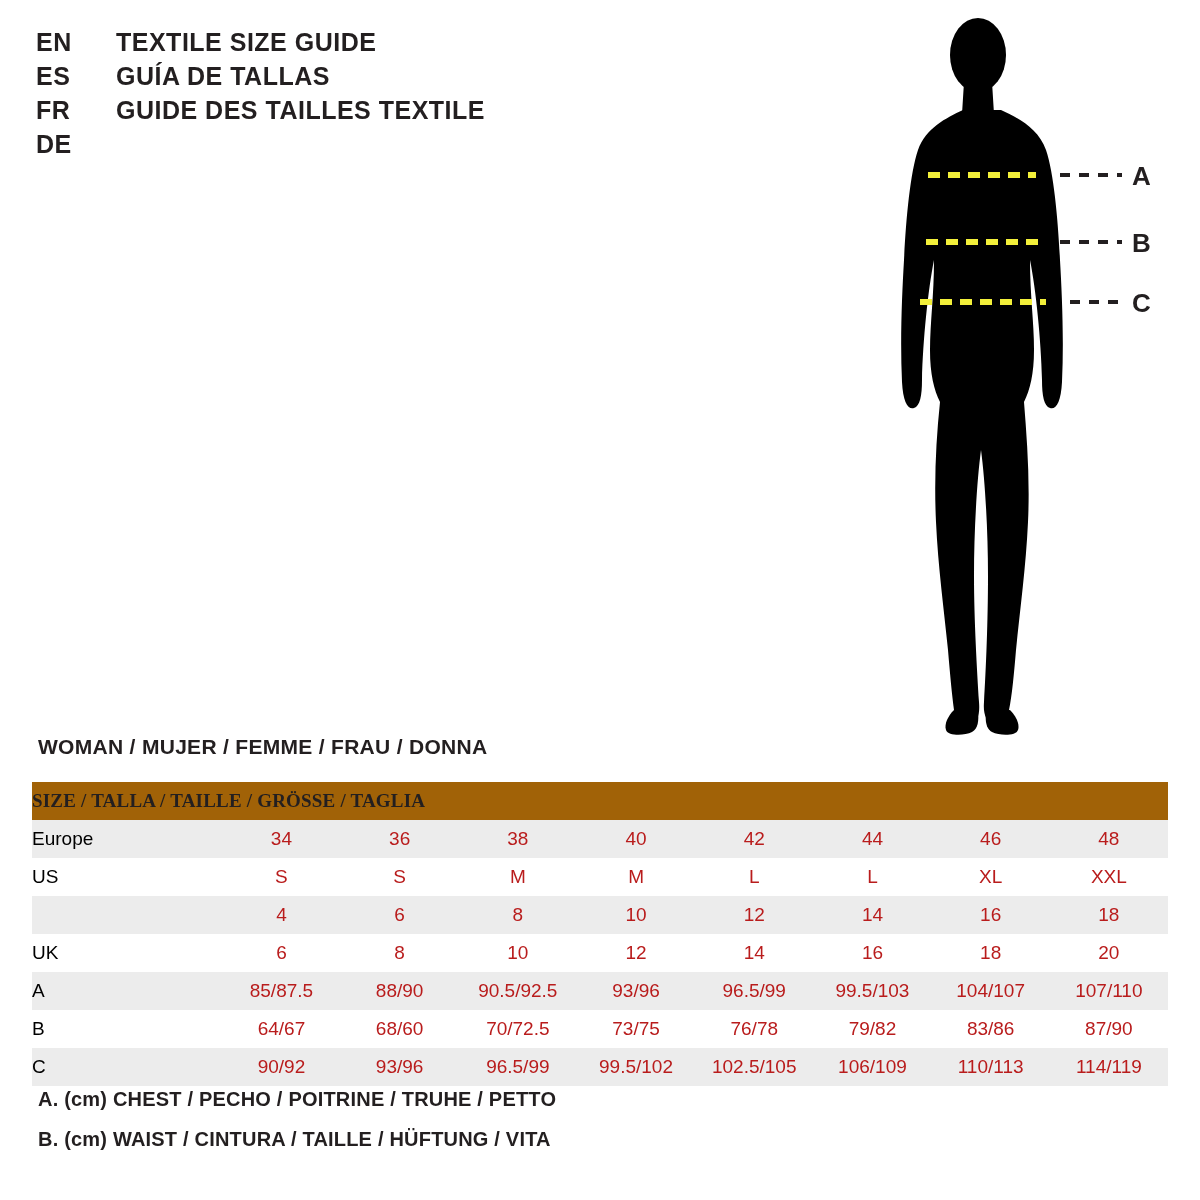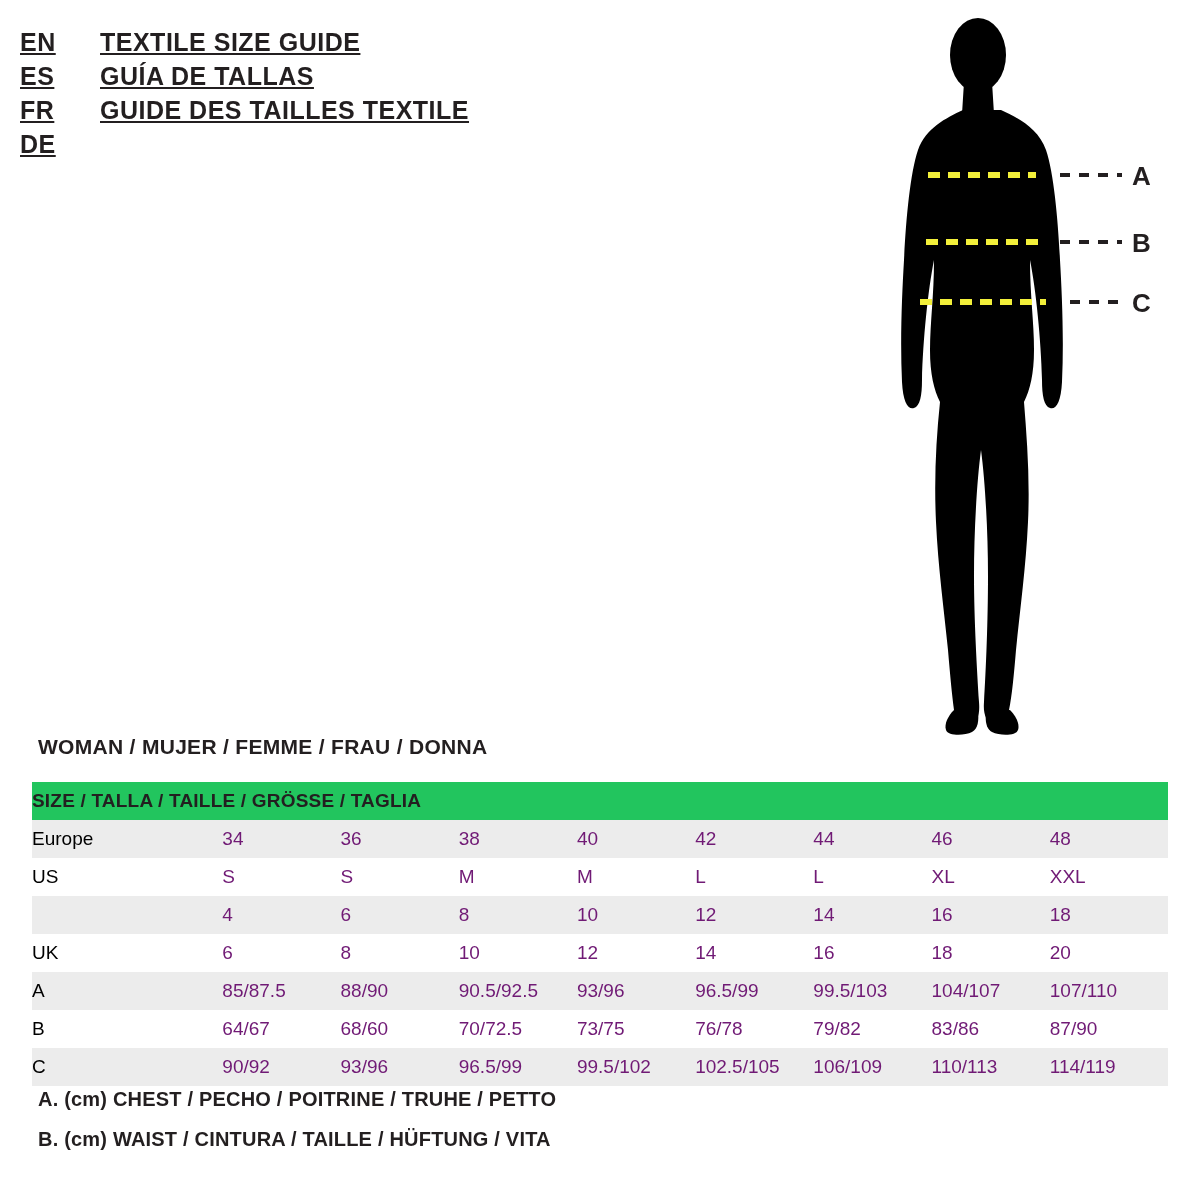--- a/index.html
+++ b/index.html
@@ -13,23 +13,22 @@
     font-family: "Liberation Sans", sans-serif;
     color: #231f20;
     position: relative;
     overflow: hidden;
   }
 
   
   .lang-block {
     position: absolute;
     top: 28px;
-    left: 20px;
+    left: 36px;
     width: 760px;
-    text-decoration: underline;
   }
   .lang-row {
     display: flex;
     align-items: baseline;
     height: 34px;
   }
   .lang-code {
     width: 80px;
     font-size: 25px;
     font-weight: bold;
@@ -74,43 +73,45 @@
     top: 782px;
     width: 1136px;
     border-collapse: collapse;
     font-size: 19px;
   }
   table.size-table td {
     padding: 5px 0;
     height: 28px;
   }
   .row-head {
-    background: #22c55e;
-    font-weight: bold;
+    background: #a16207;
+    font-weight: bold;
+    font-family: Liberation Serif, serif;
   }
   .row-head td {
     padding-left: 10px;
     font-size: 19px;
     letter-spacing: 0.2px;
   }
   .row-alt {
     background: #ececec;
   }
   .row-plain {
     background: #ffffff;
   }
   td.label-cell {
     padding-left: 10px;
     text-align: left;
     width: 190px;
     color: #000000;
   }
   td.val-cell {
+    text-align: center;
     width: 118px;
-    color: #701a75;
+    color: #b91c1c;
   }
 
   
   .legend {
     position: absolute;
     left: 38px;
     top: 1088px;
     width: 900px;
   }
   .legend-row {

